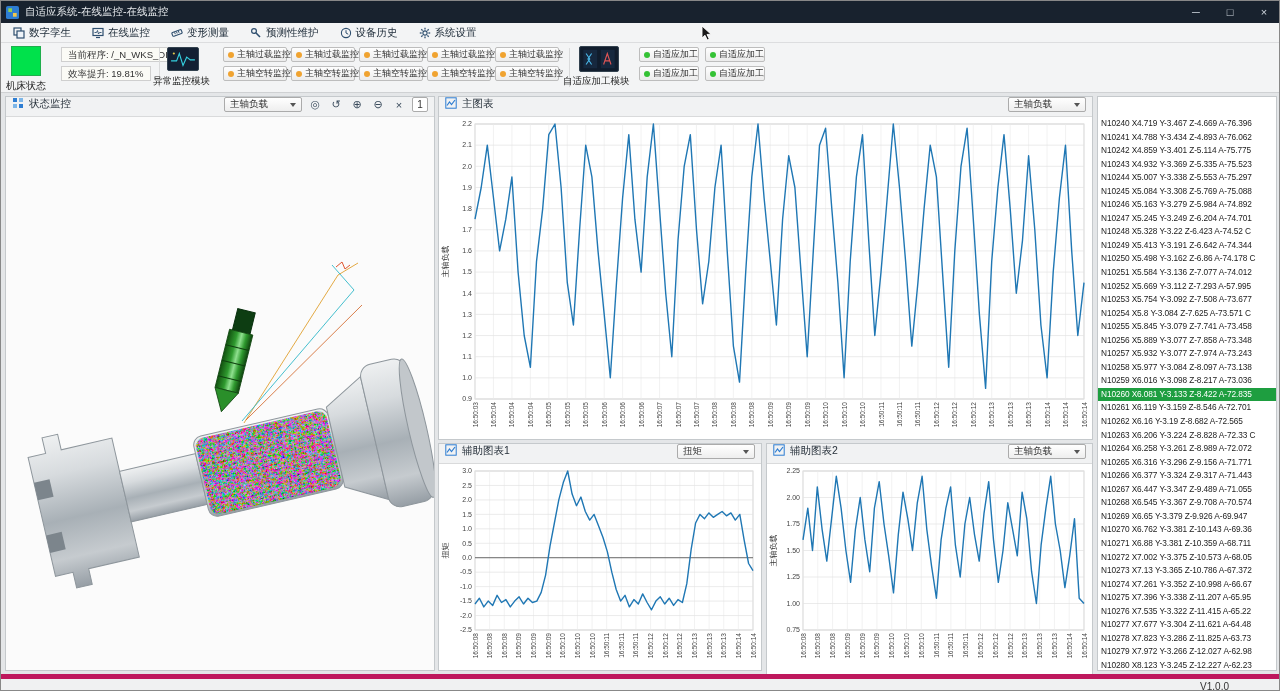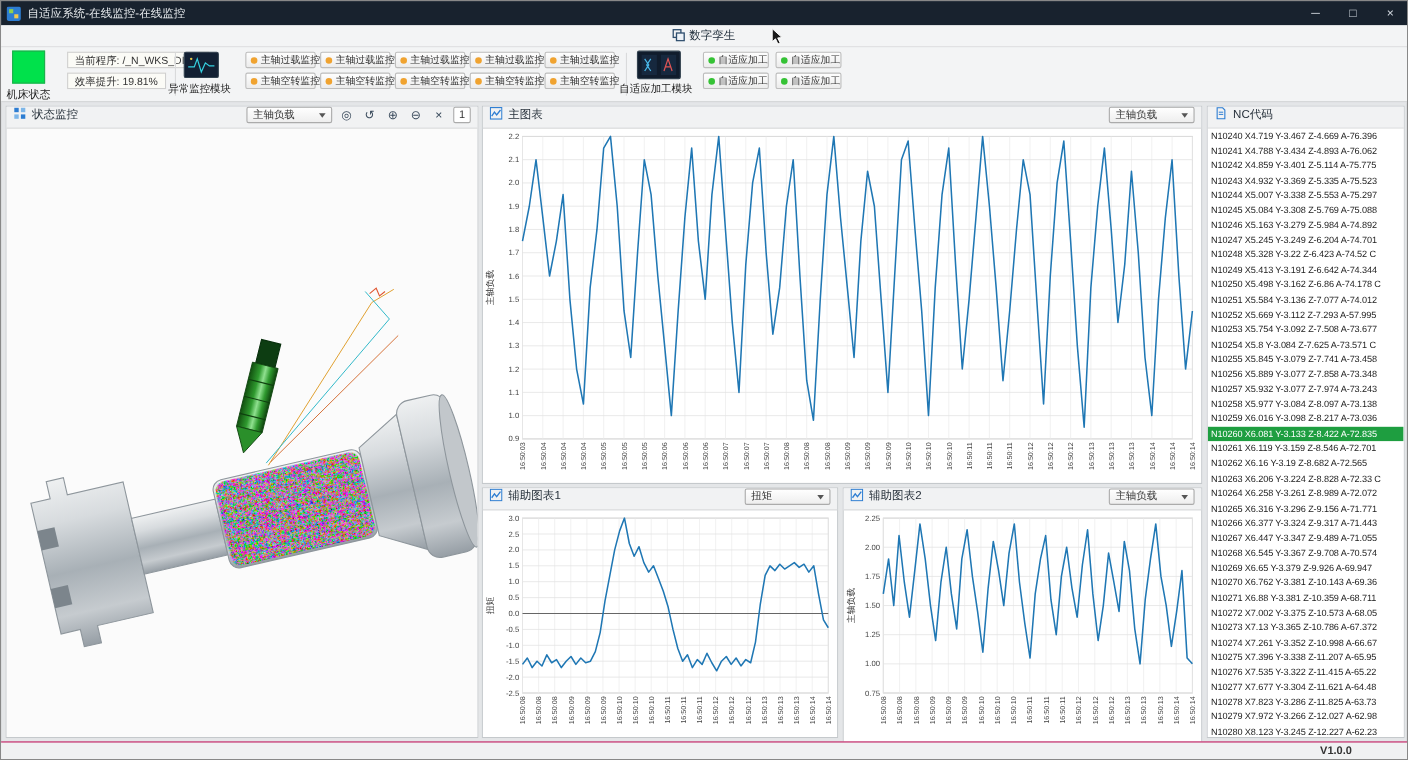--- a/index.html
+++ b/index.html
@@ -10,21 +10,21 @@
   
   .titlebar { position:absolute; left:0; top:0; width:1280px; height:22px; background:#18222e;
               display:flex; align-items:center; color:#e6e9ec; font-size:10.5px; }
   .titlebar .appicon { width:13px; height:13px; margin:0 6px 0 5px; }
   .win-controls { position:absolute; right:0; top:0; height:22px; display:flex; }
   .win-btn { width:34px; height:22px; display:flex; align-items:center; justify-content:center;
              color:#cfd6dd; font-size:11px; cursor:default; }
 
   
   .menubar { position:absolute; left:0; top:22px; width:1280px; height:20px; background:#f3f4f5;
-             border-bottom:1px solid #dcdddf; display:flex; align-items:center; padding-left:6px;flex-direction:column; }
+             border-bottom:1px solid #dcdddf; display:flex; align-items:center; padding-left:6px; }
   .menu-item { display:flex; align-items:center; gap:4px; font-size:10.5px; color:#1d2b38;
                padding:2px 9px 2px 6px; margin-right:6px; }
   .menu-item svg { width:12px; height:12px; }
 
   
   .ribbon { position:absolute; left:0; top:42px; width:1280px; height:50px; background:#f3f4f5;
             border-bottom:1px solid #cfd1d3; }
   .status-square { position:absolute; left:10px; top:3px; width:30px; height:30px;
                    background:#00e14b; border:1px solid #1fae4d; }
   .status-label { position:absolute; left:5px; top:36px; font-size:10px; color:#222; }
@@ -63,21 +63,21 @@
   svg text { font-family:"Liberation Sans",sans-serif; }
 
   
   .nc-body { position:absolute; left:0; right:0; top:20px; bottom:0; overflow:hidden; background:#fff; }
   .nc-row { height:13.55px; line-height:13.5px; font-size:8.3px; color:#1c1c1c;
             padding-left:3px; white-space:nowrap; overflow:hidden; letter-spacing:-0.1px; cursor:default; }
   .nc-row.active { background:#1e9e40; color:#fff; }
 
   
   .statusbar { position:absolute; left:0; top:673px; width:1280px; height:18px; background:#f0f1f2;
-               border-top:1px solid #be185d; font-size:10px; color:#333;font-weight:bold; }
+               border-top:5px solid #be185d; font-size:10px; color:#333; }
   .version { position:absolute; right:52px; top:2px; }
 
   .cursor { position:absolute; left:700px; top:24px; z-index:50; }
 </style>
 </head>
 <body>
 
 <div class="app">
 
   <div class="titlebar">
@@ -597,28 +597,20 @@
             <text x="33" y="35.79999999999999" font-size="7" fill="#444" text-anchor="end">2.00</text>
             <line x1="36" y1="7" x2="317" y2="7" stroke="#e2e2e2" stroke-width="0.7"></line>
             <text x="33" y="9.3" font-size="7" fill="#444" text-anchor="end">2.25</text>
             <path d="M36.0,75.9L40.8,44.1L45.5,86.5L50.3,22.9L55.1,65.3L59.8,97.1L64.6,54.7L69.3,12.3L74.1,44.1L78.9,86.5L83.6,118.3L88.4,65.3L93.2,33.5L97.9,75.9L102.7,107.7L107.4,44.1L112.2,17.6L117.0,60.0L121.7,91.8L126.5,128.9L131.3,70.6L136.0,28.2L140.8,54.7L145.5,86.5L150.3,38.8L155.1,12.3L159.8,65.3L164.6,102.4L169.4,134.2L174.1,75.9L178.9,44.1L183.6,22.9L188.4,81.2L193.2,113.0L197.9,60.0L202.7,33.5L207.5,70.6L212.2,97.1L217.0,49.4L221.7,17.6L226.5,75.9L231.3,118.3L236.0,86.5L240.8,38.8L245.6,65.3L250.3,91.8L255.1,28.2L259.8,54.7L264.6,107.7L269.4,139.5L274.1,81.2L278.9,44.1L283.7,12.3L288.4,60.0L293.2,86.5L297.9,123.6L302.7,91.8L307.5,54.7L312.2,134.2L317.0,139.5" fill="none" stroke="#1f77b4" stroke-width="1.4" stroke-linejoin="round"></path>
             <text font-size="8" fill="#333" text-anchor="middle" transform="translate(9,86.5) rotate(-90)">主轴负载</text>
           </svg>
       </div>
     </div>
 
     <div class="panel" style="left:1096px; top:3px; width:180px; height:575px;">
-      <div class="panel-header">
-        <svg class="hicon" viewBox="0 0 12 12">
-          <path d="M2.5,1 h5 l2,2 v8 h-7 z" fill="none" stroke="#2d7dd2" stroke-width="1"></path>
-          <line x1="4" y1="5" x2="8" y2="5" stroke="#2d7dd2" stroke-width="0.9"></line>
-          <line x1="4" y1="7" x2="8" y2="7" stroke="#2d7dd2" stroke-width="0.9"></line>
-        </svg>
-        <span class="panel-title">NC代码</span>
-      </div>
       <div class="nc-body">
           <div class="nc-row">N10240 X4.719 Y-3.467 Z-4.669 A-76.396</div>
           <div class="nc-row">N10241 X4.788 Y-3.434 Z-4.893 A-76.062</div>
           <div class="nc-row">N10242 X4.859 Y-3.401 Z-5.114 A-75.775</div>
           <div class="nc-row">N10243 X4.932 Y-3.369 Z-5.335 A-75.523</div>
           <div class="nc-row">N10244 X5.007 Y-3.338 Z-5.553 A-75.297</div>
           <div class="nc-row">N10245 X5.084 Y-3.308 Z-5.769 A-75.088</div>
           <div class="nc-row">N10246 X5.163 Y-3.279 Z-5.984 A-74.892</div>
           <div class="nc-row">N10247 X5.245 Y-3.249 Z-6.204 A-74.701</div>
           <div class="nc-row">N10248 X5.328 Y-3.22 Z-6.423 A-74.52 C</div>

